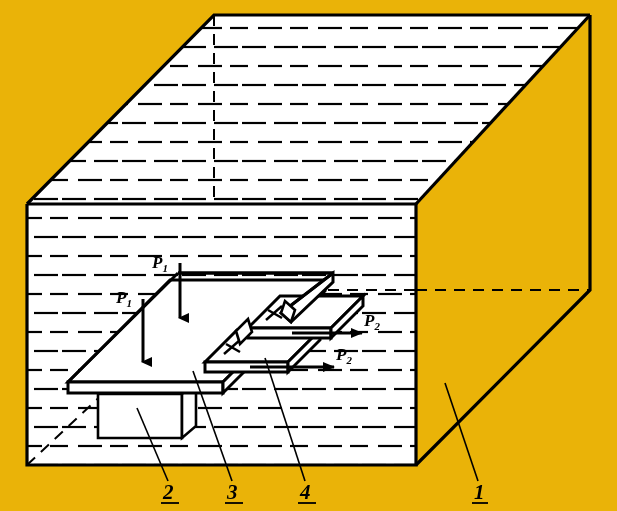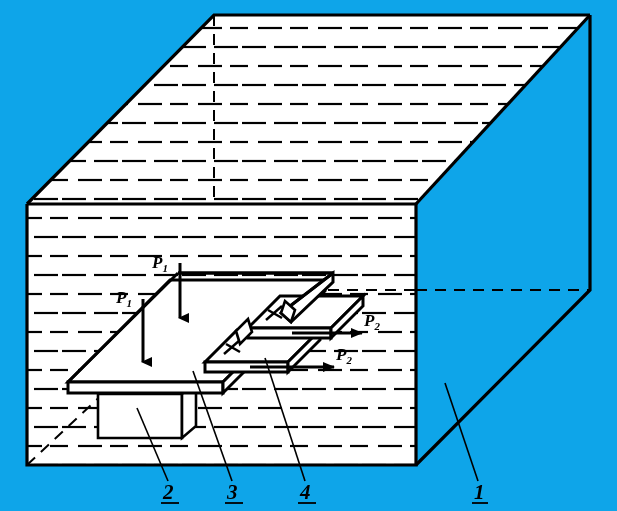--- a/index.html
+++ b/index.html
@@ -7,21 +7,21 @@
     padding: 0;
     background: #ffffff;
   }
   body {
     font-family: "Liberation Serif", serif;
   }
   #figure-root {
     position: relative;
     width: 617px;
     height: 511px;
-    background: #0ea5e9;
+    background: #eab308;
     overflow: hidden;
   }
   #figure-svg {
     display: block;
     width: 617px;
     height: 511px;
   }
   .lbl {
     font-family: "Liberation Serif", serif;
     font-style: italic;

